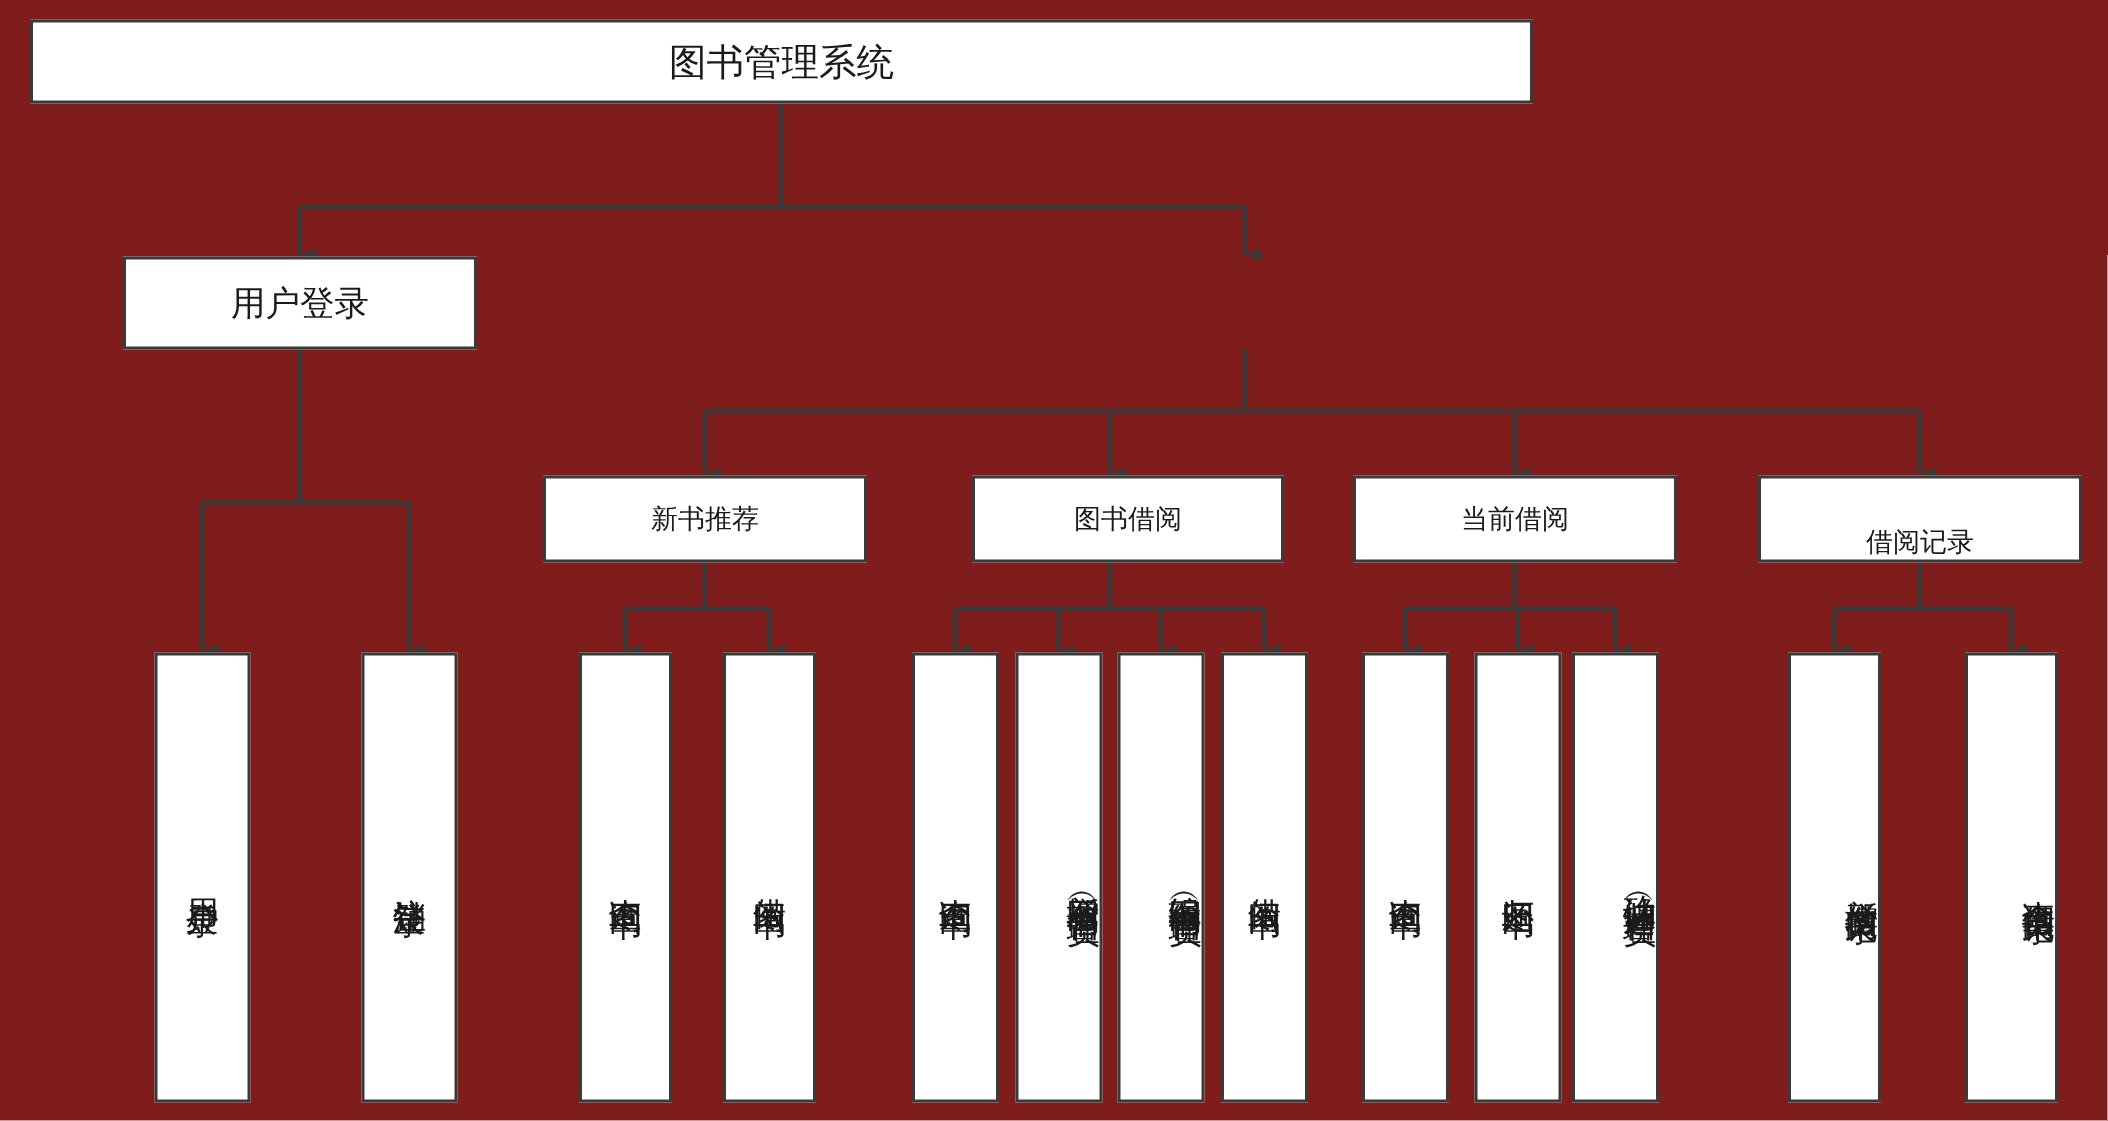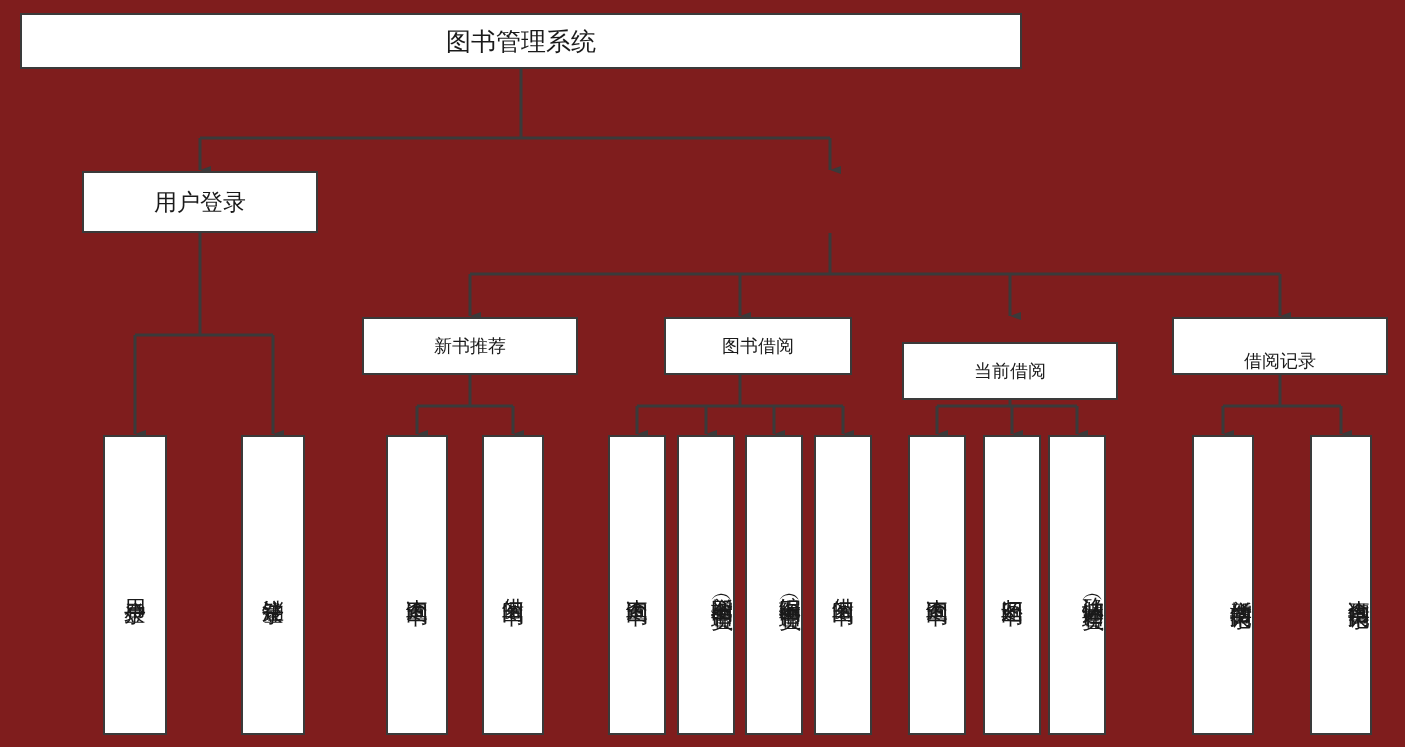--- a/index.html
+++ b/index.html
@@ -120,25 +120,25 @@
 
   <div class="node level1" style="left: 82px; top: 171px; width: 236px; height: 62px;">
     <span>用户登录</span>
   </div>
 
 
   <div class="node level2" style="left: 362px; top: 317px; width: 216px; height: 58px;">
     <span>新书推荐</span>
   </div>
 
-  <div class="node level2" style="left: 664px; top: 317px; width: 188px; height: 58px;">
+  <div class="node level2" style="left: 648px; top: 317px; width: 208px; height: 58px;">
     <span>图书借阅</span>
   </div>
 
-  <div class="node level2" style="left: 902px; top: 317px; width: 216px; height: 58px; margin-top: 25px;">
+  <div class="node level2" style="left: 902px; top: 317px; width: 216px; height: 58px;">
     <span>当前借阅</span>
   </div>
 
   <div class="node level2" style="left: 1172px; top: 317px; width: 216px; height: 58px; align-items: flex-end;">
     <span>借阅记录</span>
   </div>
 
   <div id="leaf-container">
       <div class="node leaf midalign" style="left: 103px; top: 435px; width: 64px; height: 300px;">
         <span>用户登录</span>

